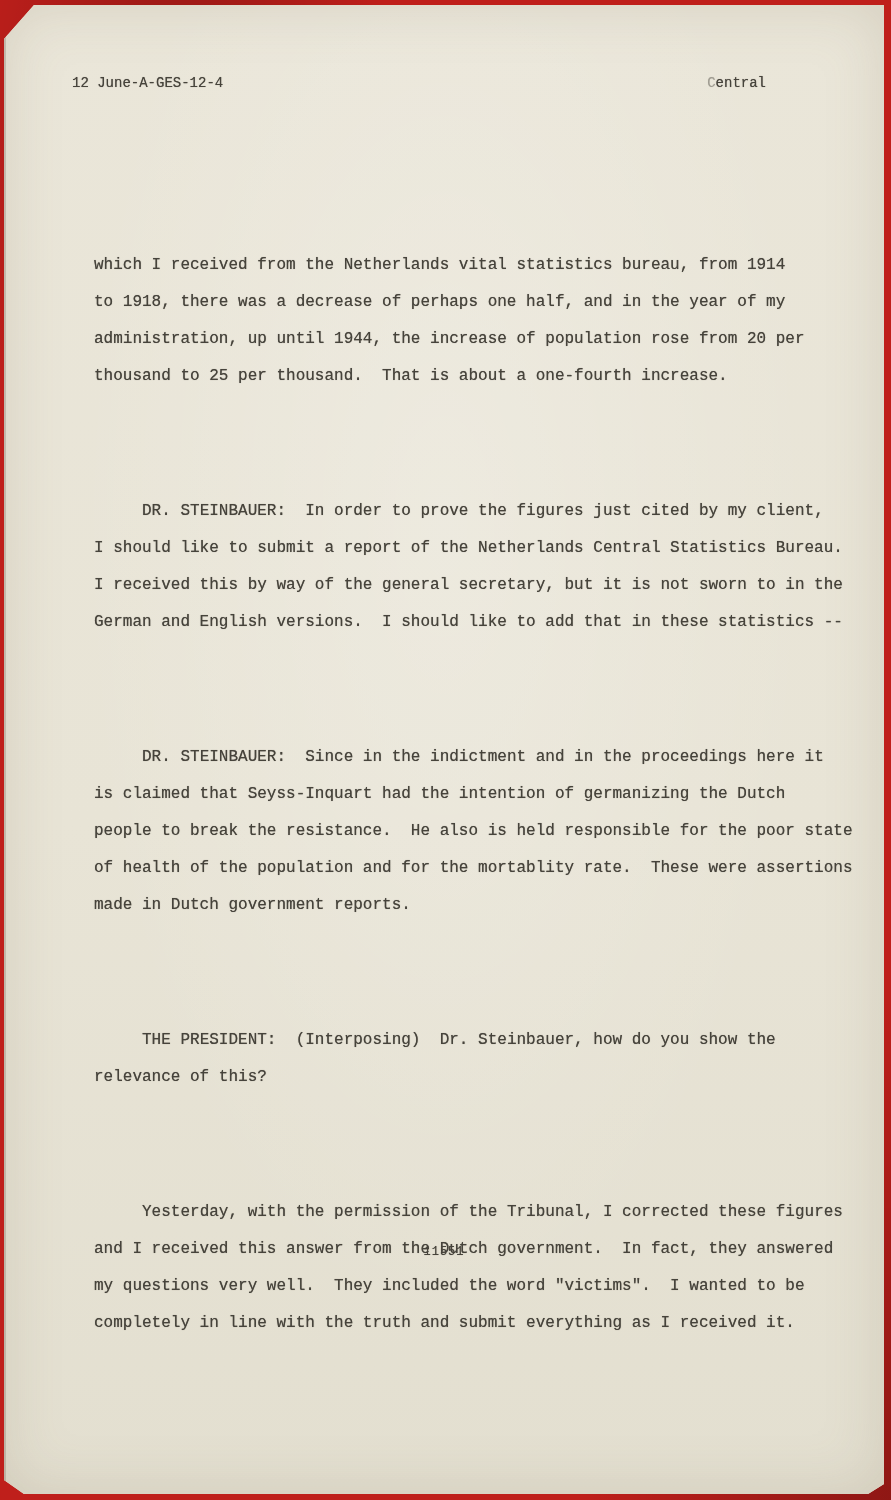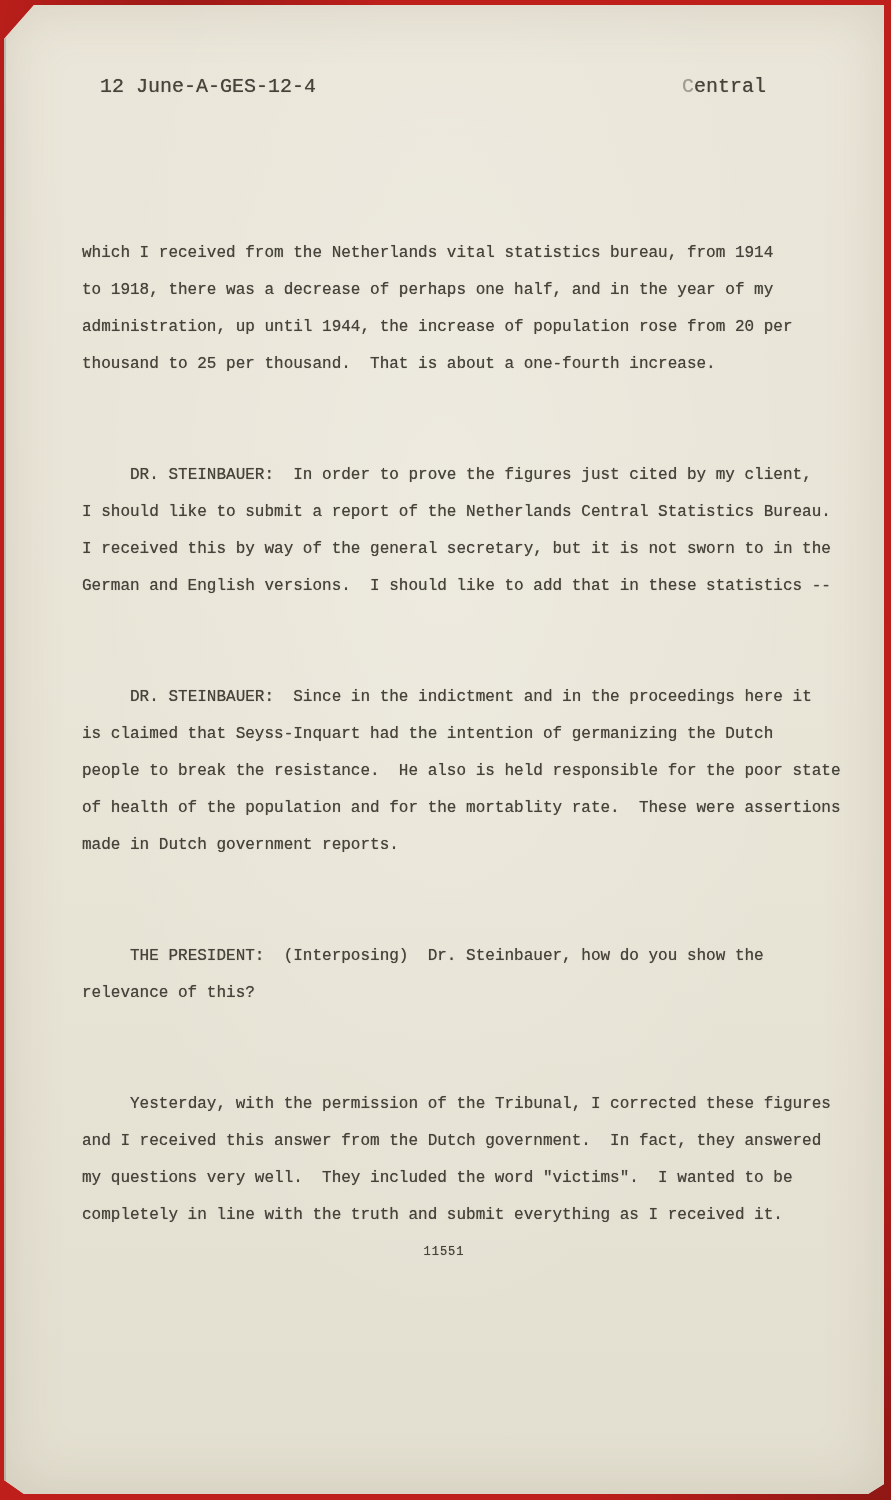--- a/index.html
+++ b/index.html
@@ -40,42 +40,42 @@
     );
     box-shadow: inset 0 0 60px rgba(120,105,80,0.18);
   }
   .ink {
     color: var(--ink, #46433b);
     text-shadow: 0 0 0.7px rgba(70,66,58,0.75);
   }
   .header {
     position: absolute;
     top: 70px;
-    left: 96px;
+    left: 68px;
     right: 118px;
     display: flex;
     justify-content: space-between;
-    font-size: 20px;
+    font-size: 14px;
     letter-spacing: 0;
     gap: 40px;
   }
   .header .faded-first::first-letter {
     opacity: 0.45;
   }
   .body-text {
     position: absolute;
     top: 156px;
     left: 78px;
     width: 790px;
     font-size: 16px;
     line-height: 37px;
     white-space: pre-wrap;
   }
   .para {
-    margin: 0;
+    margin: 12px;
   }
   .pagenum {
     position: absolute;
     top: 1240px;
     left: 0;
     right: 0;
     text-align: center;
     font-size: 12px;
     letter-spacing: 1px;
   }

